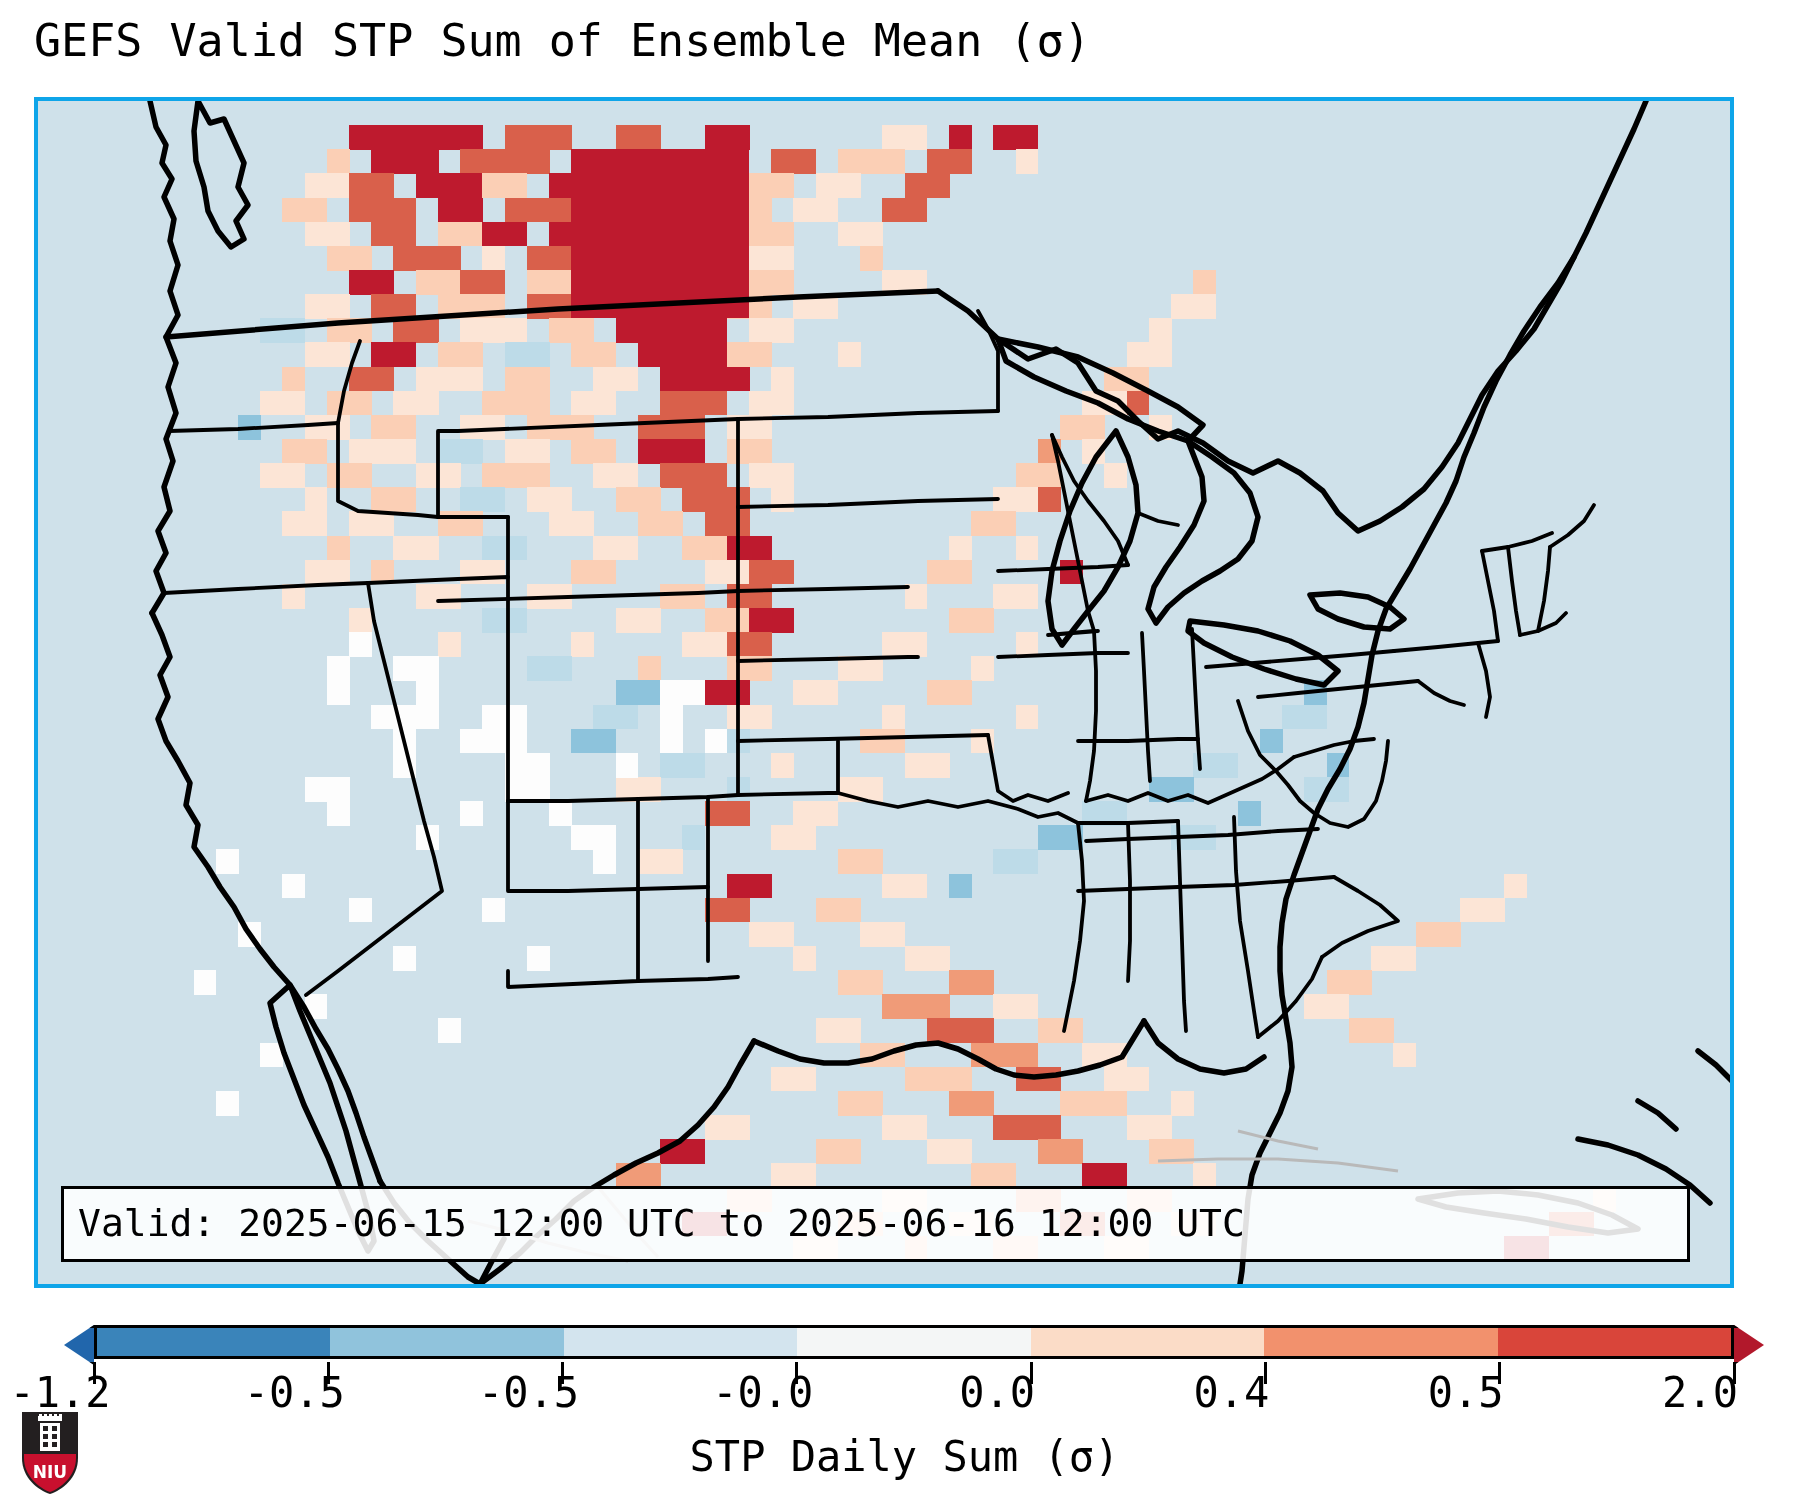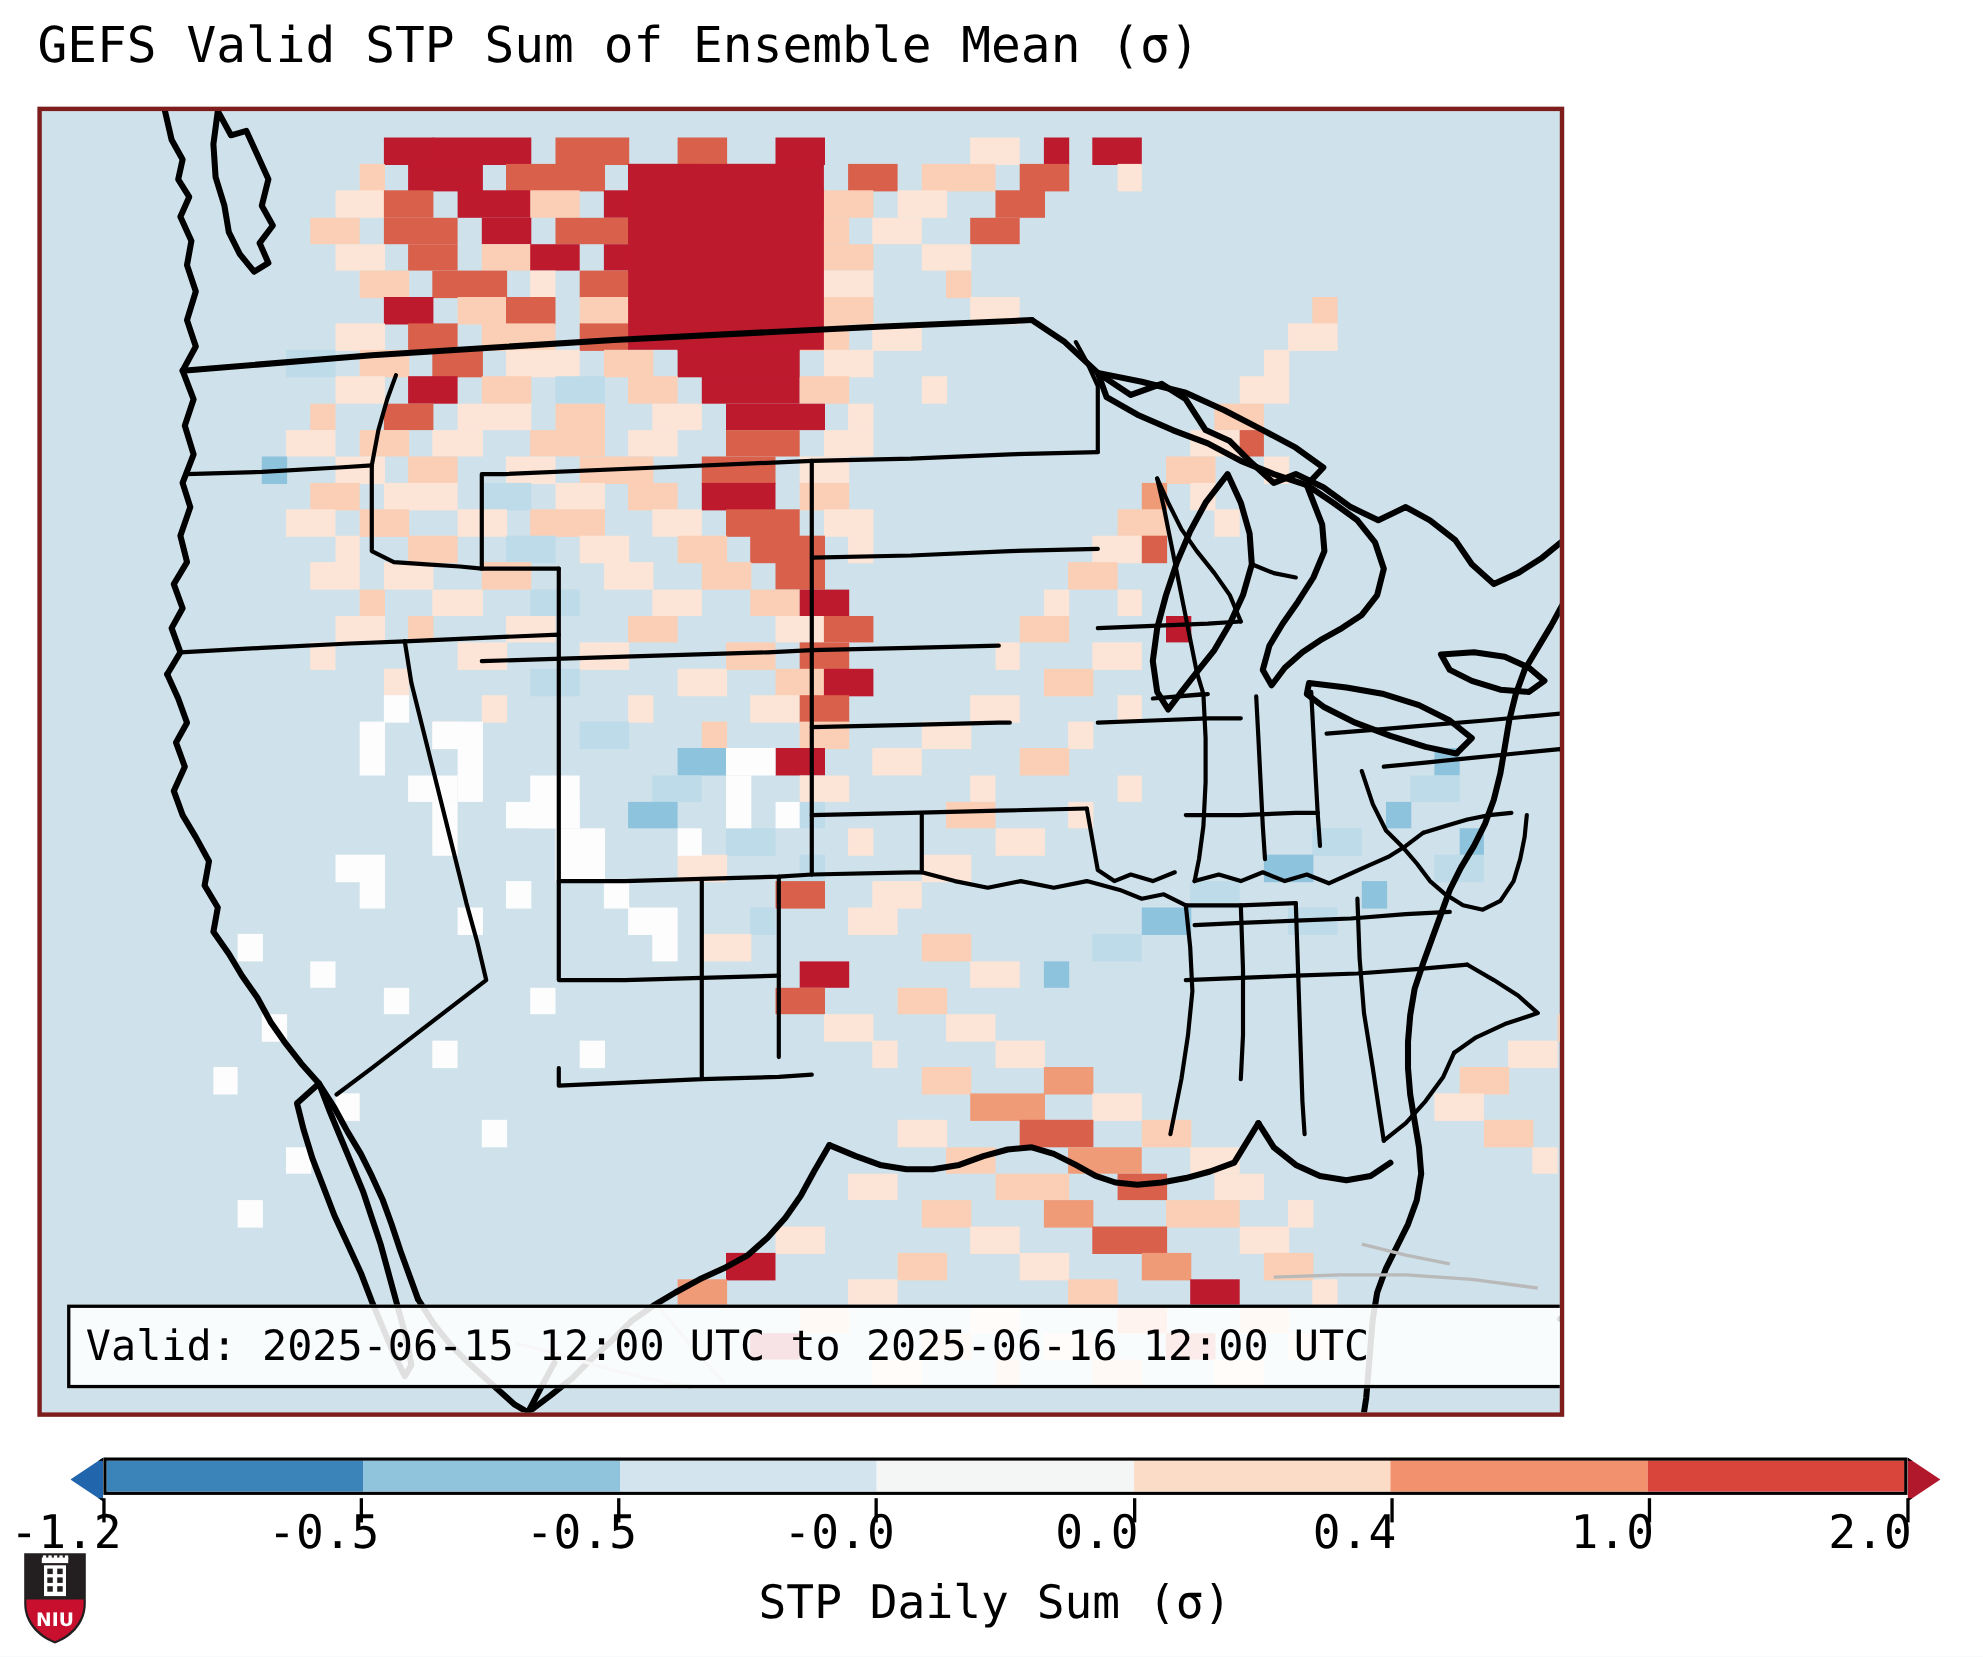--- a/index.html
+++ b/index.html
@@ -5,22 +5,22 @@
   html,body{margin:0;padding:0;background:#ffffff;}
   body{width:1803px;height:1506px;font-family:"DejaVu Sans Mono",monospace;overflow:hidden;position:relative;}
 
   #title{
     position:absolute;left:34px;top:14px;width:1740px;height:62px;
     font-size:45px;color:#000;letter-spacing:0px;white-space:pre;
     font-family:"DejaVu Sans Mono",monospace;
   }
 
   #plotwrap{
-    position:absolute;left:34px;top:97px;width:1388px;height:1191px;
-    border:4px solid #7f1d1d;box-sizing:border-box;background:#cfe1ea;overflow:hidden;
+    position:absolute;left:34px;top:97px;width:1700px;height:1191px;
+    border:4px solid #0ea5e9;box-sizing:border-box;background:#cfe1ea;overflow:hidden;
   }
   #plot{position:absolute;left:0;top:0;width:1733px;height:1183px;}
   #grid{position:absolute;left:0;top:0;width:1733px;height:1183px;}
   #mapsvg{position:absolute;left:0;top:0;width:1733px;height:1183px;pointer-events:none;}
 
   #infobox{
     position:absolute;left:23px;bottom:22px;width:1629px;
     background:rgba(255,255,255,0.88);border:3px solid #000;box-sizing:border-box;
     padding:8px 14px 10px 14px;
   }
@@ -550,21 +550,21 @@
       <div class="tk" style="left: 1638.5px;"></div>
     </div>
 </div>
 <div id="cblabels">
     <div class="lb" style="left: 60px;">-1.2</div>
     <div class="lb" style="left: 294.286px;">-0.5</div>
     <div class="lb" style="left: 528.571px;">-0.5</div>
     <div class="lb" style="left: 762.857px;">-0.0</div>
     <div class="lb" style="left: 997.143px;">0.0</div>
     <div class="lb" style="left: 1231.43px;">0.4</div>
-    <div class="lb" style="left: 1465.71px;">1.0</div>
+    <div class="lb" style="left: 1465.71px;">0.5</div>
     <div class="lb" style="left: 1700px;">2.0</div>
   </div>
 
 <div id="xlabel">STP Daily Sum (σ)</div>
 
 <svg id="logo" viewBox="0 0 64 88">
   <path d="M4 4 L60 4 L60 50 C60 70 44 82 32 86 C20 82 4 70 4 50 Z" fill="#231f20"></path>
   <path d="M6 46 L58 46 L58 50 C58 68 43 80 32 84 C21 80 6 68 6 50 Z" fill="#C8102E"></path>
   <g fill="#ffffff">
     <rect x="20" y="8" width="24" height="5"></rect>

